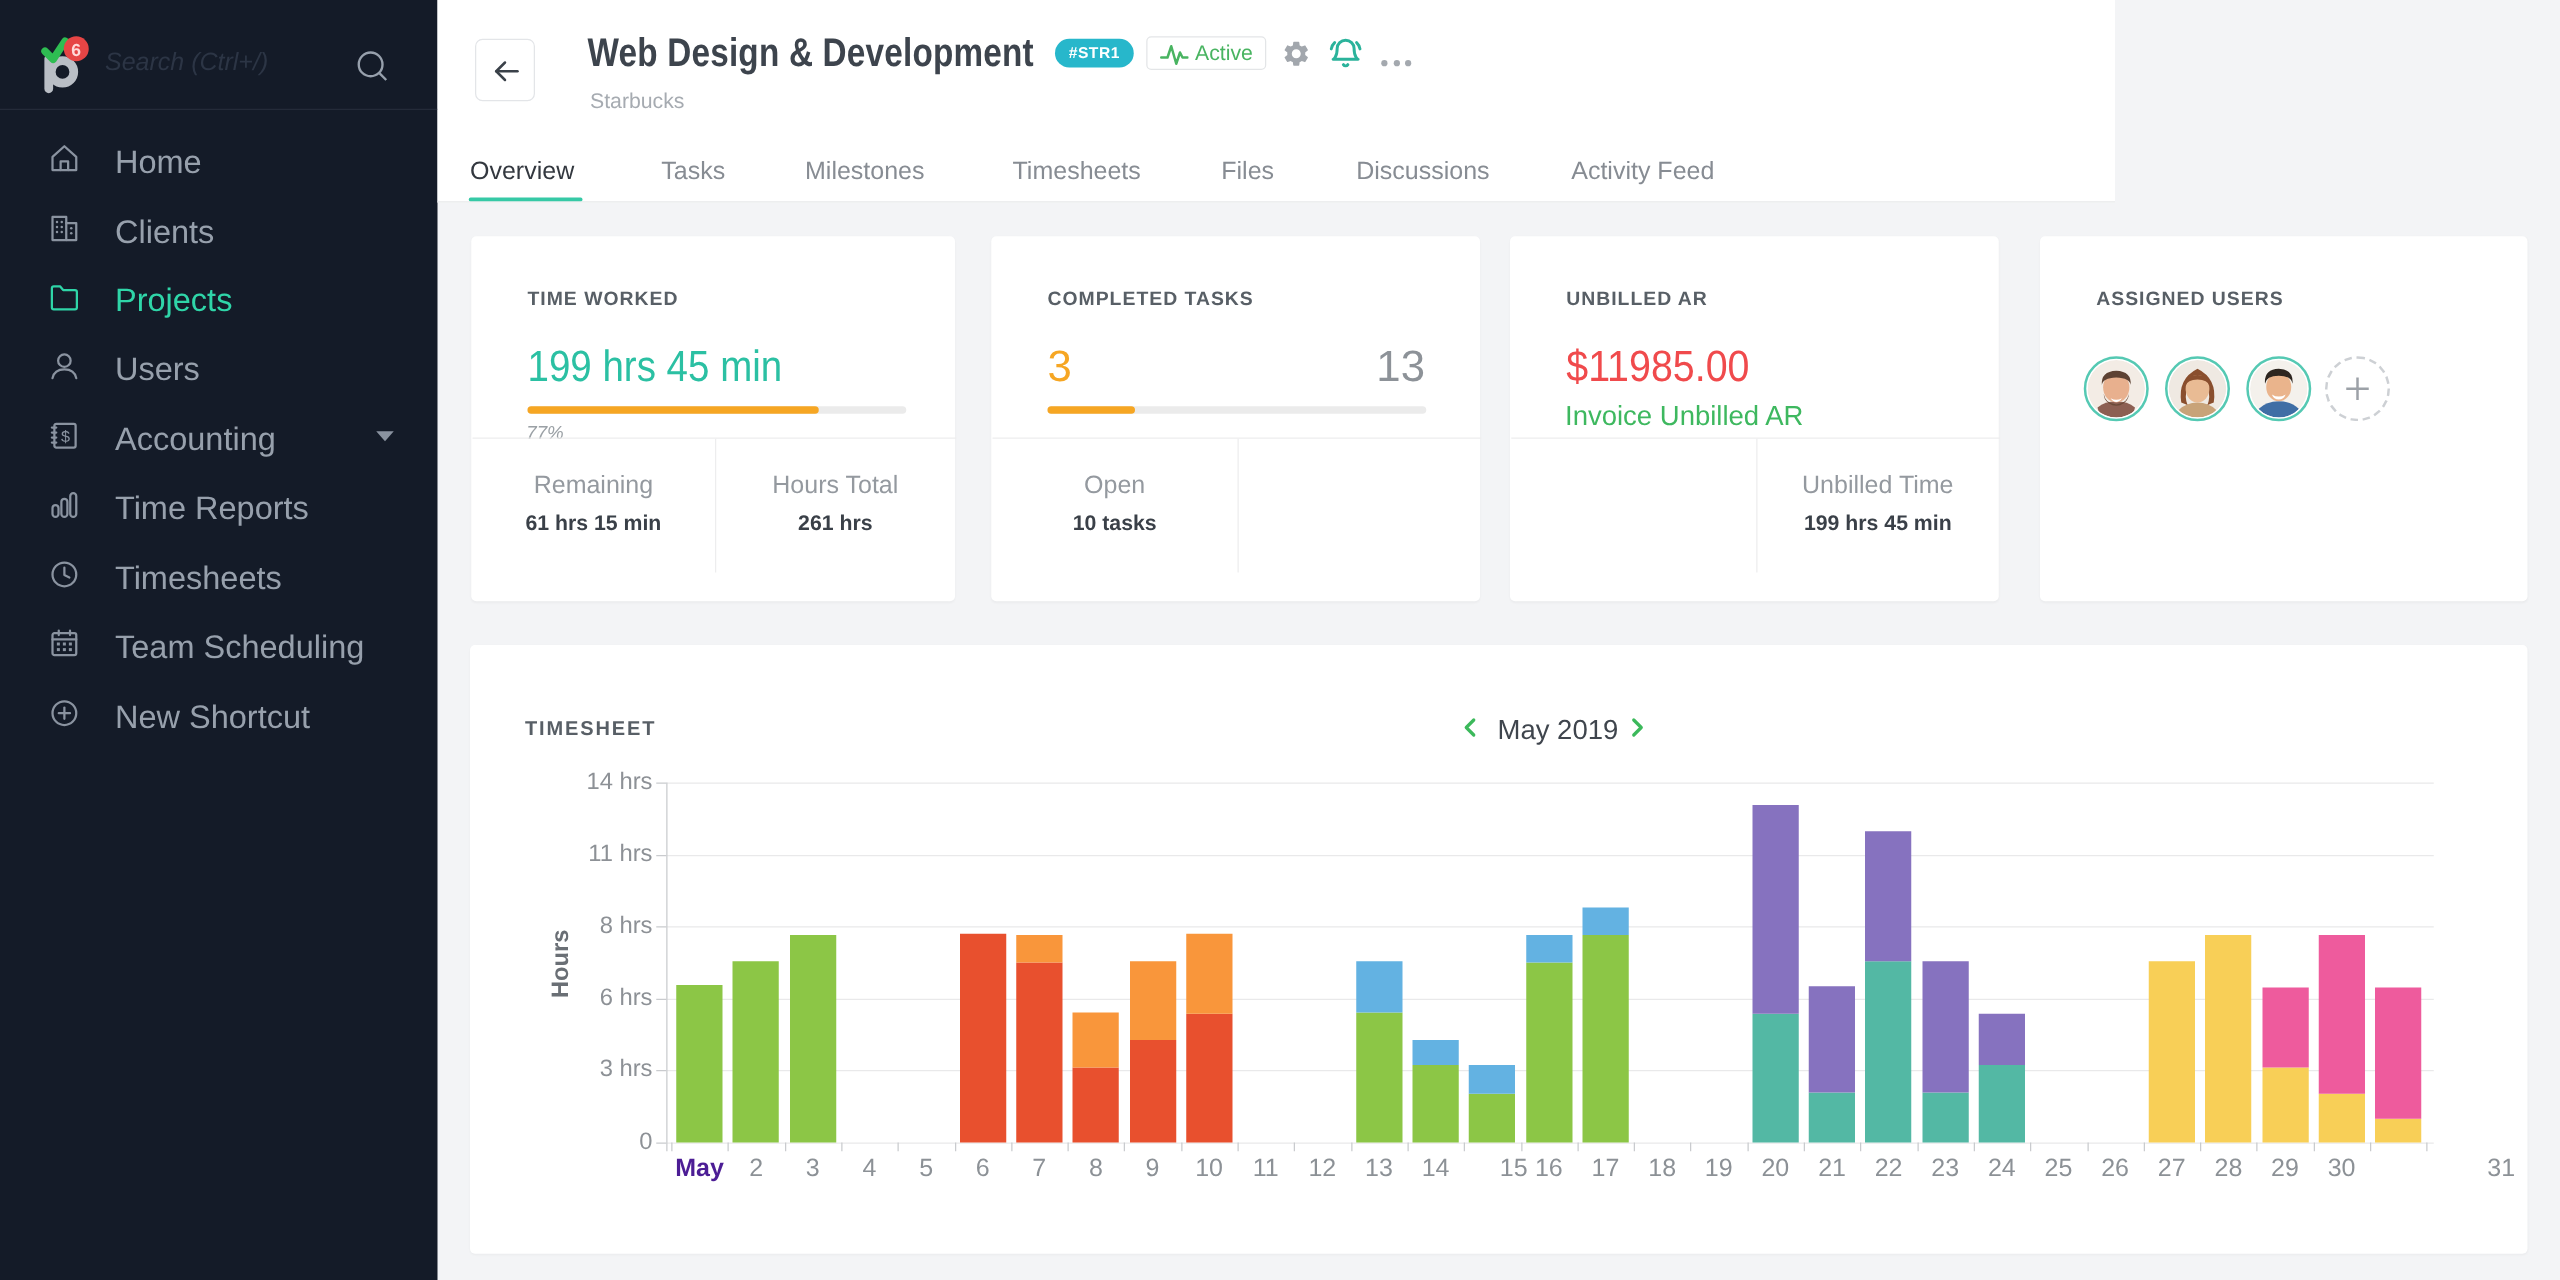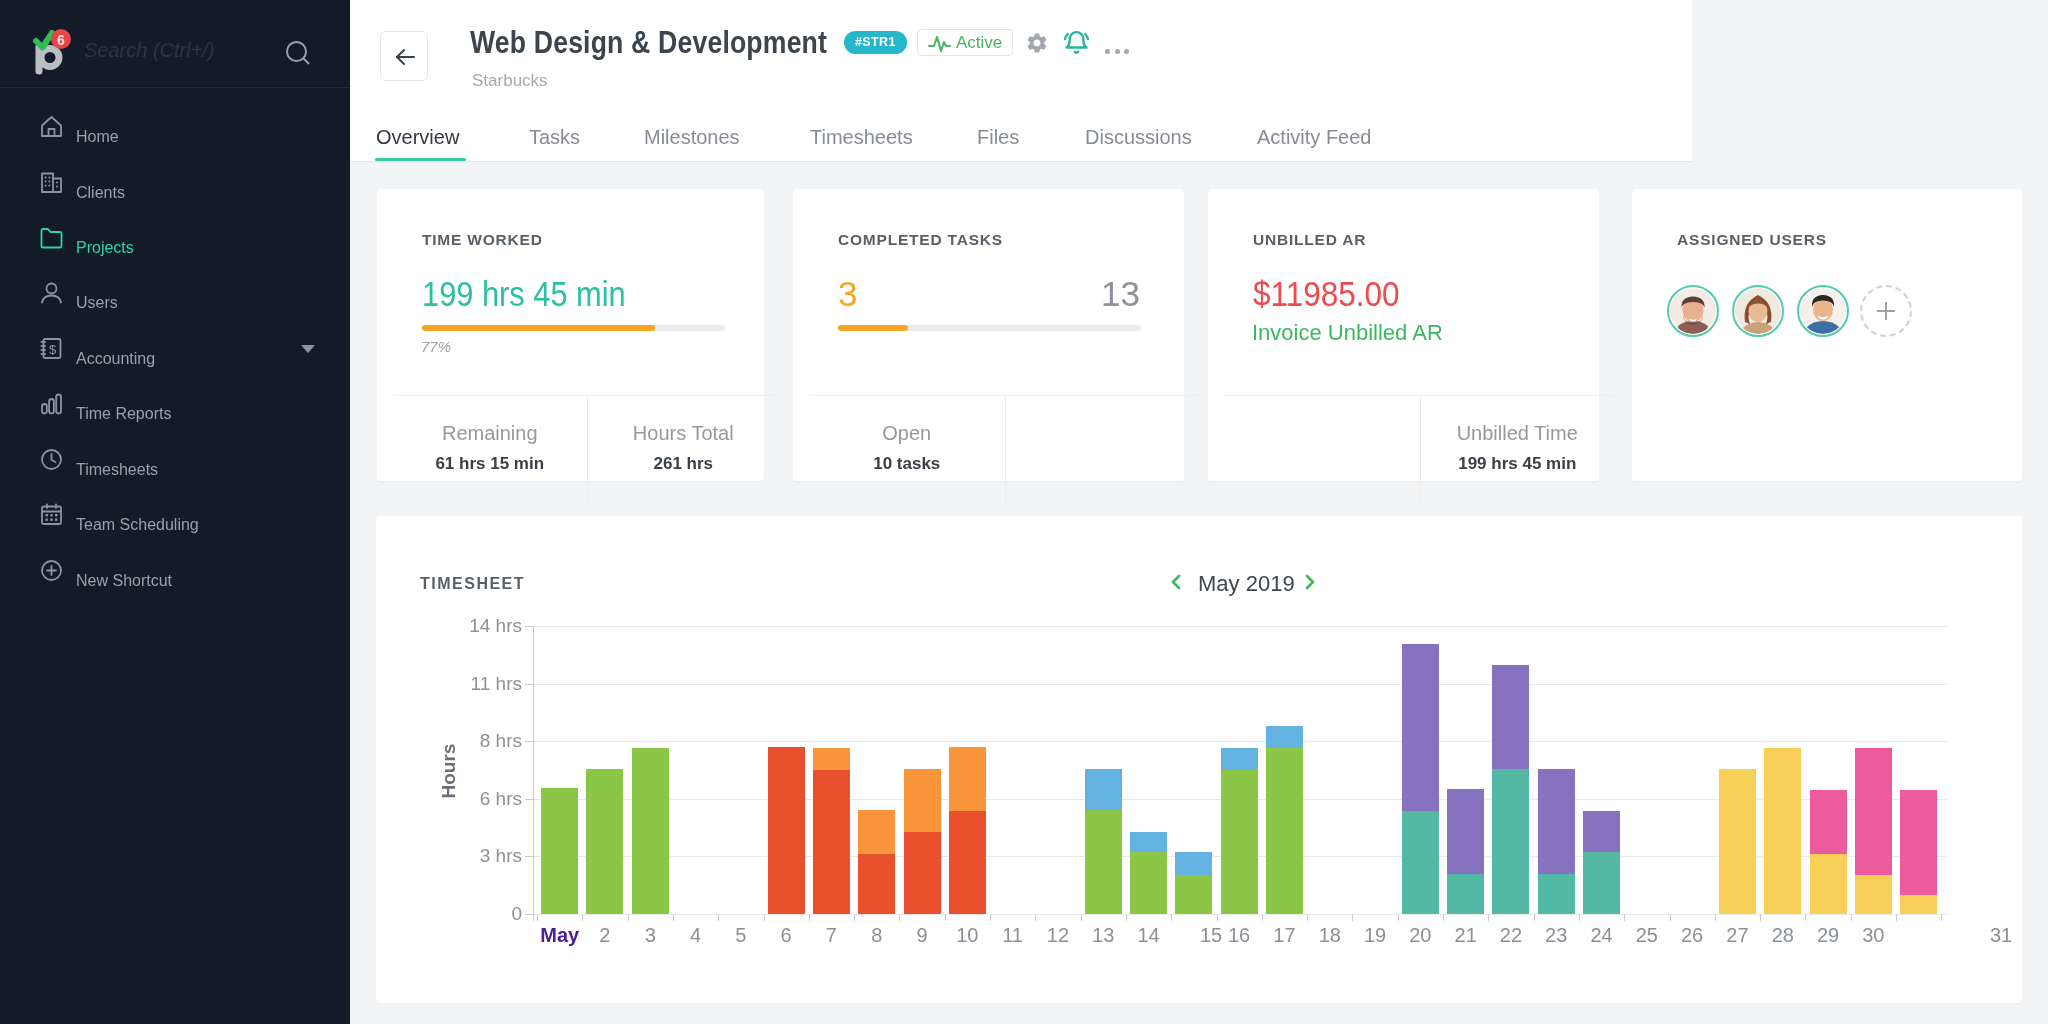--- a/index.html
+++ b/index.html
@@ -6,21 +6,21 @@
 html,body { width:2048px; height:1024px; overflow:hidden; }
 body { font-family:"Liberation Sans", sans-serif; background:#f3f4f6; position:relative; }
 
 #sidebar { position:absolute; left:0; top:0; width:350px; height:1024px; background:#141b28; }
 #sbhead { position:absolute; left:0; top:0; width:350px; height:88px; border-bottom:1px solid #242b39; }
 #logo { position:absolute; left:20px; top:20px; }
 #searchtxt { position:absolute; left:84px; top:39px; font-size:20px; font-style:italic; color:#2c3545; }
 #searchicon { position:absolute; left:284px; top:39px; }
 .nav { position:absolute; left:0; width:350px; height:56px; }
 .nav .ic { position:absolute; left:38px; top:14px; width:27px; height:27px; }
-.nav .tx { position:absolute; left:76px; top:15px; font-size:16px; color:#97a0ac;margin-top:14px; }
+.nav .tx { position:absolute; left:92px; top:15px; font-size:26px; color:#97a0ac; }
 .nav.act .tx { color:#2fd5a8; }
 .caret { position:absolute; left:301px; top:24px; width:0; height:0; border-left:7px solid transparent; border-right:7px solid transparent; border-top:8px solid #8a93a0; }
 
 #header { position:absolute; left:350px; top:0; width:1342px; height:162px; background:#fff; border-bottom:1px solid #e8e9ea; }
 #backbtn { position:absolute; left:30px; top:31px; width:48px; height:50px; background:#fff; border:1px solid #e3e5e8; border-radius:6px; }
 #backbtn svg { position:absolute; left:11px; top:12px; }
 #title { position:absolute; left:120px; top:24px; font-size:32px; font-weight:bold; color:#3d444d; letter-spacing:0.2px; transform:scaleX(0.832); transform-origin:0 0; white-space:nowrap; }
 #strpill { position:absolute; left:494px; top:31px; height:23px; padding:0 11px; background:#27b7cb; border-radius:12px; color:#fff; font-size:12.5px; font-weight:bold; line-height:23px; letter-spacing:0.4px; }
 #activebadge { position:absolute; left:567px; top:29px; height:27px; border:1px solid #e3e5e7; border-radius:4px; padding:0 10px 0 38px; color:#49b461; font-size:17px; line-height:25px; background:#fff; }
 #activebadge svg { position:absolute; left:9px; top:3px; }
@@ -32,21 +32,21 @@
 .tab { position:absolute; top:126px; font-size:20px; color:#878c93; }
 .tab.act { color:#33383f; }
 #tabline { position:absolute; left:25px; top:158px; width:91px; height:3px; background:#36c9a6; border-radius:2px; }
 
 .card { position:absolute; top:189px; height:292px; background:#fff; border-radius:4px; box-shadow:0 1px 2px rgba(0,0,0,0.04); }
 .clabel { position:absolute; left:45px; top:42px; font-size:15.5px; font-weight:bold; letter-spacing:0.8px; color:#585f66; }
 .cval { position:absolute; left:45px; top:85px; font-size:35px; white-space:nowrap; }
 .pbar { position:absolute; left:45px; top:136px; height:6px; border-radius:3px; background:#ebebeb; }
 .pbar .fill { position:absolute; left:0; top:0; height:6px; border-radius:3px; background:#f6a623; }
 .pct { position:absolute; left:44px; top:149px; font-size:15px; font-style:italic; color:#9aa0a5; }
-.stats { position:absolute; left:16px; bottom:0; width:100%; height:86px; border-top:1px solid #ededee; }
+.stats { position:absolute; left:1px; bottom:0; width:100%; height:131px; border-top:1px solid #ededee; }
 .stats .vd { position:absolute; left:50%; top:0; width:1px; height:107px; background:#ededee; }
 .scell { position:absolute; top:0; width:50%; height:107px; text-align:center; }
 .scell .sl { margin-top:26px; font-size:20px; color:#94999f; }
 .scell .sv { margin-top:9px; font-size:17px; font-weight:bold; color:#3a4048; }
 .avt { position:absolute; top:96px; width:52px; height:52px; border:2px solid #55c9b3; border-radius:50%; padding:1px; background:#fff; }
 .avt svg { border-radius:50%; display:block; }
 .plus { position:absolute; left:228px; top:96px; width:52px; height:52px; border:2px dashed #cdd0d4; border-radius:50%; }
 .plus svg { position:absolute; left:13px; top:13px; }
 
 #chart { position:absolute; left:376px; top:516px; width:1646px; height:487px; background:#fff; border-radius:4px; box-shadow:0 1px 2px rgba(0,0,0,0.04); }

